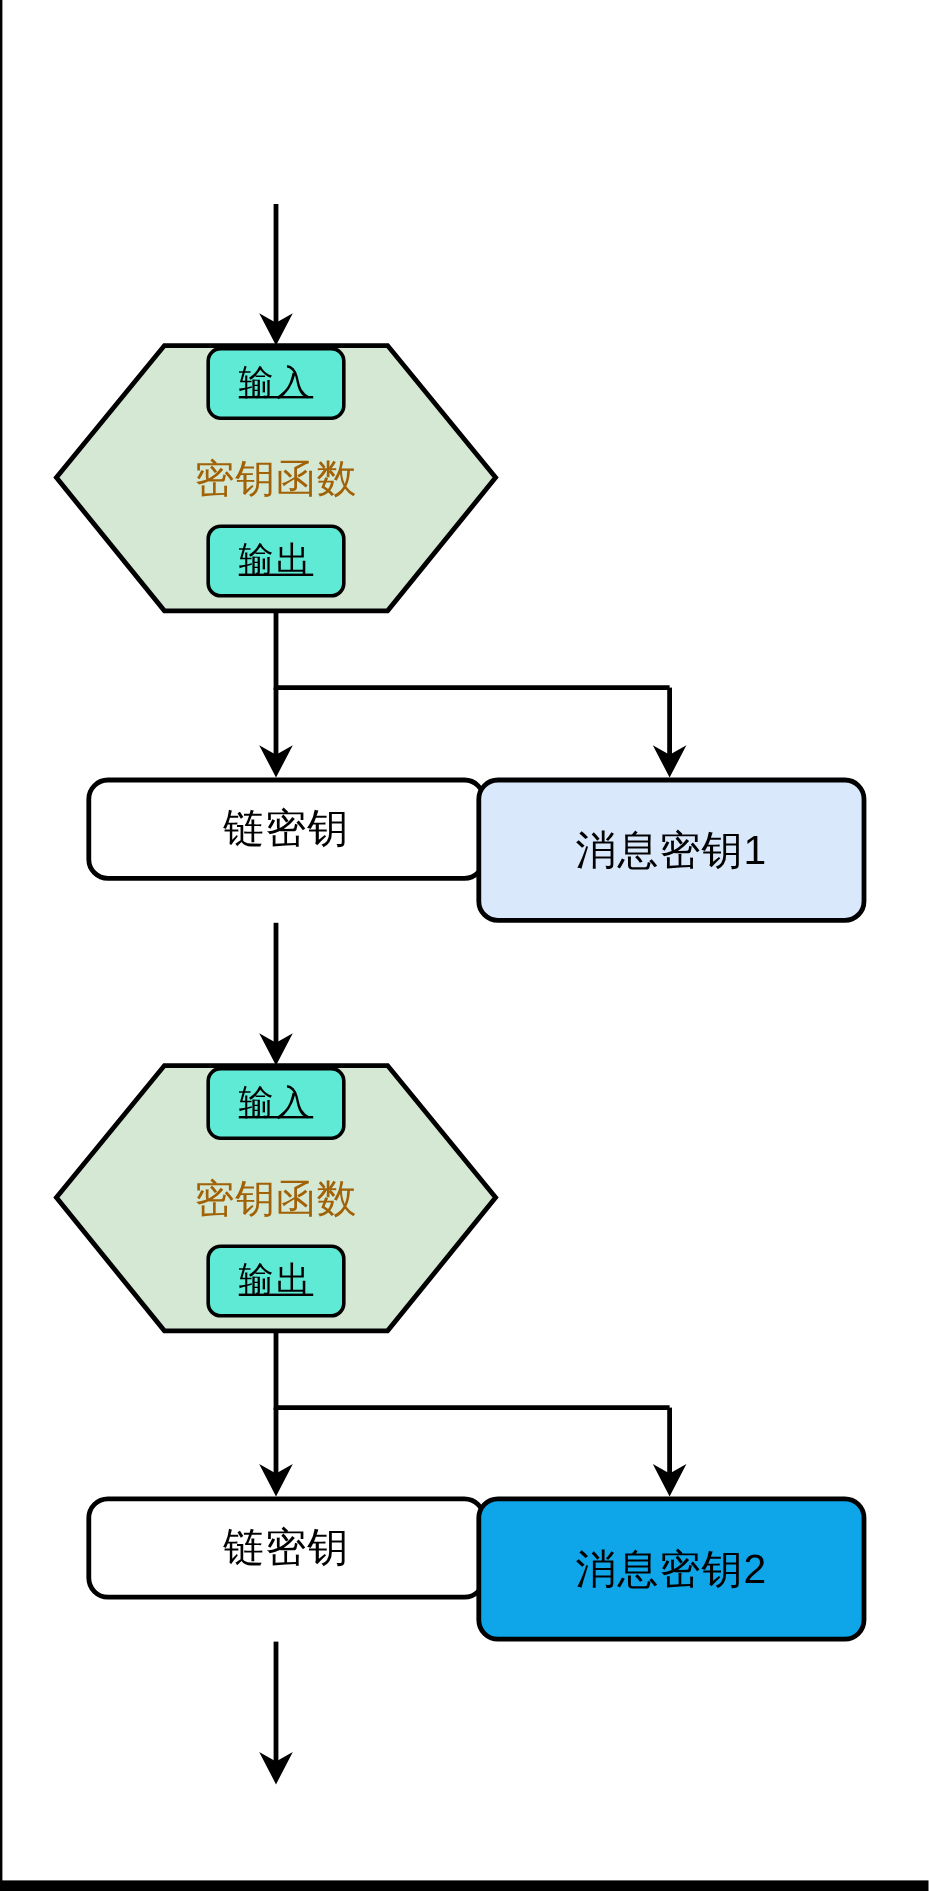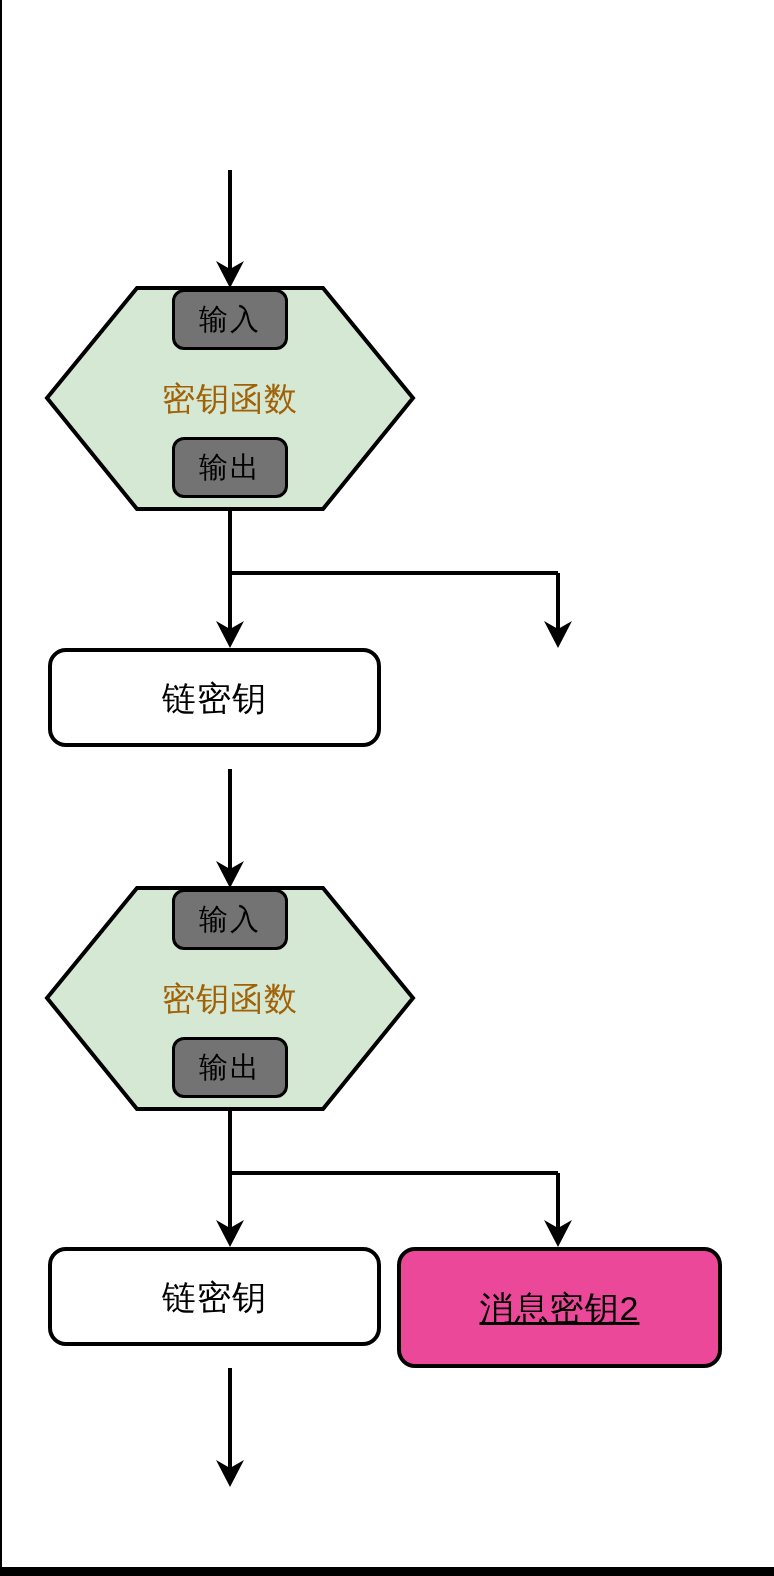--- a/index.html
+++ b/index.html
@@ -34,45 +34,46 @@
     color: #000000;
     font-size: 34px;
     line-height: 1;
     letter-spacing: 1px;
   }
   .node.initial {
     left: 55px; top: 48px;
     width: 353px; height: 122px;
   }
   .node.row-left {
-    left: 48px;
-    width: 333px; height: 99px;
+    left: 72px;
+    width: 333px; height: 86px;
     border-radius: 18px;
   }
   .node.row-right {
     left: 397px;
     width: 325px; height: 121px;
     border-radius: 18px;
   }
   .row1 { top: 648px; }
   .row2 { top: 1247px; }
   .io-box {
     position: absolute;
     box-sizing: border-box;
     width: 116px; height: 61px;
-    background: #737373;
+    background: #5eead4;
     border: 3px solid #000000;
     border-radius: 12px;
     display: flex;
     align-items: center;
     justify-content: center;
     color: #000000;
     font-size: 29px;
     line-height: 1;
     letter-spacing: 2px;
+    text-decoration: underline;
   }
   .kdf-label {
     position: absolute;
     left: 70px;
     width: 320px; height: 48px;
     display: flex;
     align-items: center;
     justify-content: center;
     color: #a16207;
     font-size: 33px;
@@ -132,33 +133,36 @@
   <div class="kdf-label" style="top:374px;">
     <span>密钥函数</span>
   </div>
   <div class="io-box" style="left:172px; top:437px;">
     <span>输出</span>
   </div>
 
   <div class="node row-left row1">
     <span>链密钥</span>
   </div>
+  <div class="node row-right row1" style="background-color: rgb(218, 232, 252);">
+    <span>消息密钥1</span>
+  </div>
 
   <div class="io-box" style="left:172px; top:889px;">
     <span>输入</span>
   </div>
   <div class="kdf-label" style="top:974px;">
     <span>密钥函数</span>
   </div>
   <div class="io-box" style="left:172px; top:1037px;">
     <span>输出</span>
   </div>
 
   <div class="node row-left row2">
     <span>链密钥</span>
   </div>
-  <div class="node row-right row2" style="background-color: #ec4899; text-decoration: underline;">
+  <div class="node row-right row2" style="background-color: #0ea5e9;">
     <span>消息密钥2</span>
   </div>
 
   <div class="edge-left"></div>
   <div class="bottom-bar"></div>
 </div>
 
 </body></html>

